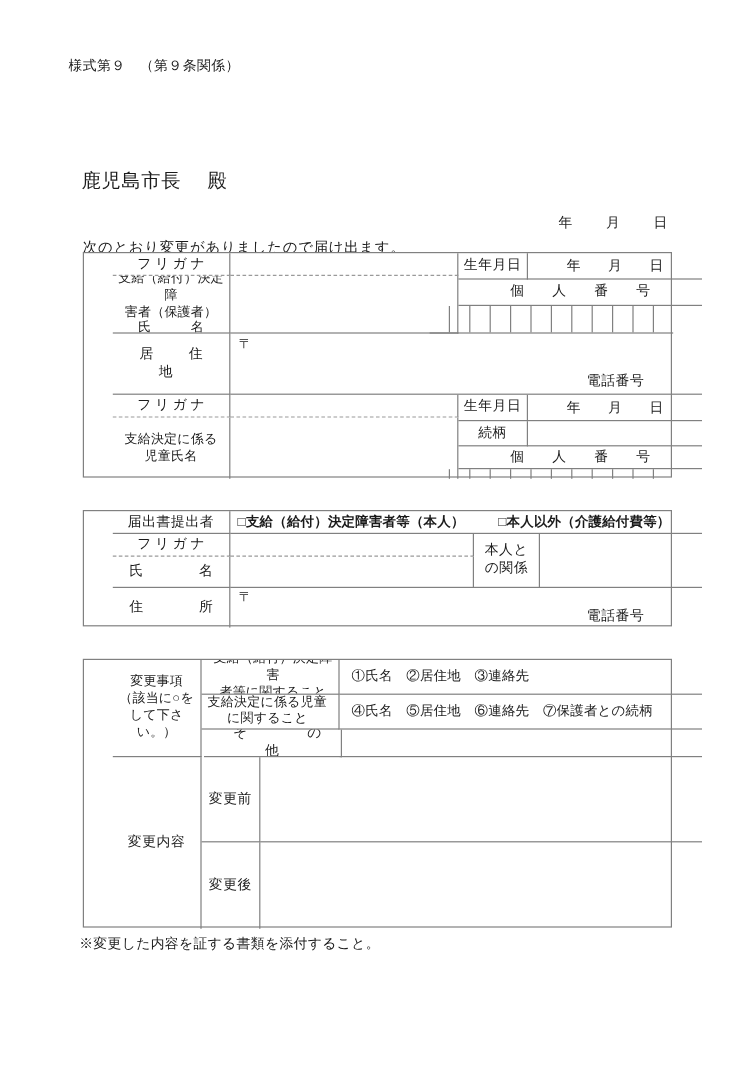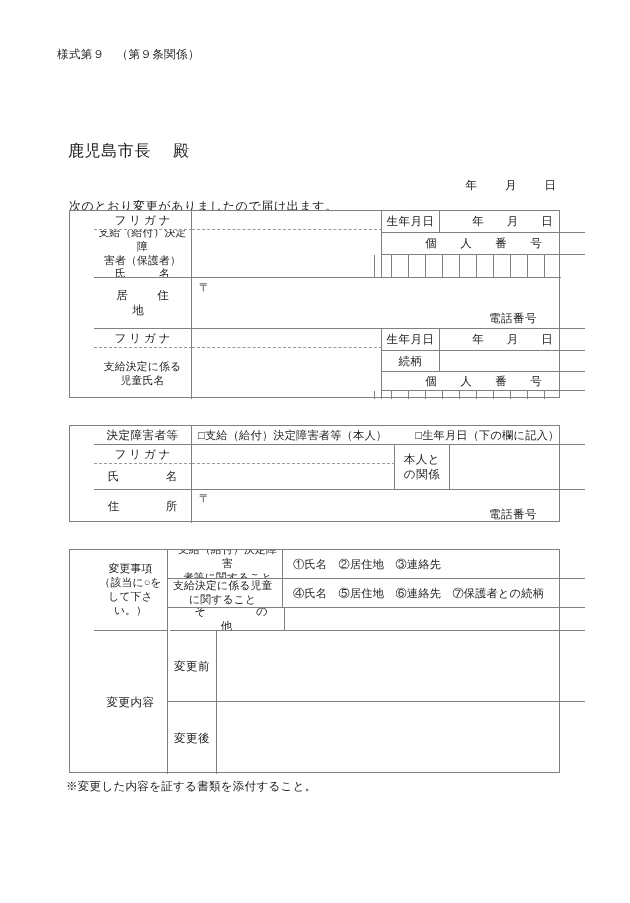--- a/index.html
+++ b/index.html
@@ -113,21 +113,21 @@
     letter-spacing: 0.2px;
     line-height: 1.28;
     white-space: pre-line;
   }
   .t-opt {
     font-size: 11.2px;
     letter-spacing: 0.2px;
     line-height: 1.3;
     white-space: nowrap;
   }
-  .pad-l { padding-left: 6px; }
+  .pad-l { padding-left: 6px; font-weight: bold; }
   .pad-l10 { padding-left: 10px; }
 
   .spread { letter-spacing: 6px; text-indent: 6px; }
   .spread3 { letter-spacing: 3px; text-indent: 3px; }
   .spread8 { letter-spacing: 9px; text-indent: 9px; }
 
   
   .postal {
     font-size: 11px;
     line-height: 1;
@@ -258,26 +258,26 @@
       <div></div>
       <div></div>
       <div></div>
       <div></div>
     </div>
   </div>
 
   <div class="tbl" style="left:69px; top:425px; width:491px; height:97px;">
 
     <div class="cell ctr br bb t-lbl" style="left:0; top:0; width:98px; height:19px;">
-      <span>決定障害者等</span>
+      <span>届出書提出者</span>
     </div>
     <div class="cell lft bb t-opt pad-l" style="left:98px; top:0; width:393px; height:19px;">
       <span>□支給（給付）決定障害者等（本人）</span>
       <span style="display:inline-block;width:28px;"></span>
-      <span>□生年月日（下の欄に記入）</span>
+      <span>□本人以外（介護給付費等）</span>
     </div>
 
     <div class="cell ctr br t-lbl" style="left:0; top:19px; width:98px; height:19px; border-bottom:1px dashed #9a9a9a;">
       <span class="spread3">フリガナ</span>
     </div>
     <div class="cell br" style="left:98px; top:19px; width:203px; height:19px; border-bottom:1px dashed #9a9a9a;"></div>
 
     <div class="cell ctr br bb t-lbl" style="left:0; top:38px; width:98px; height:26px;">
       <span class="spread3">氏　　　名</span>
     </div>

